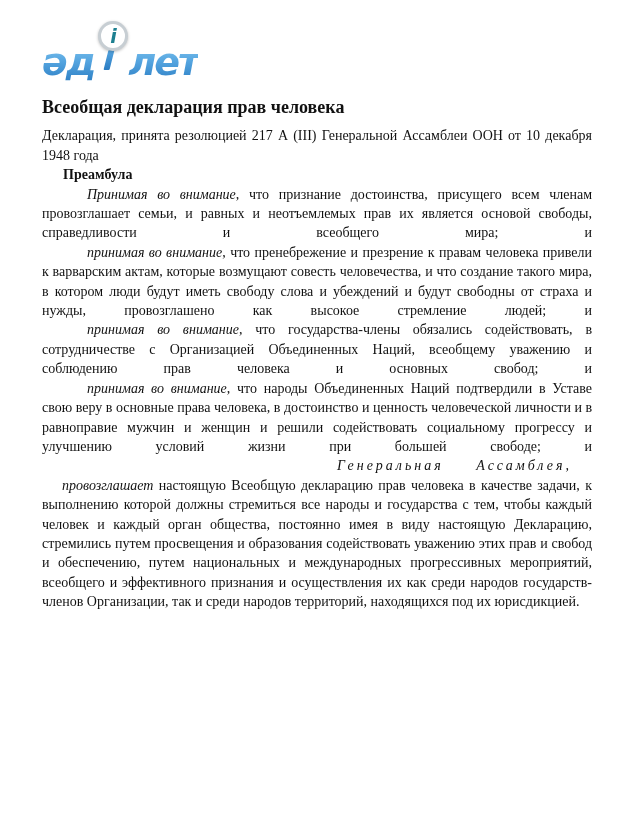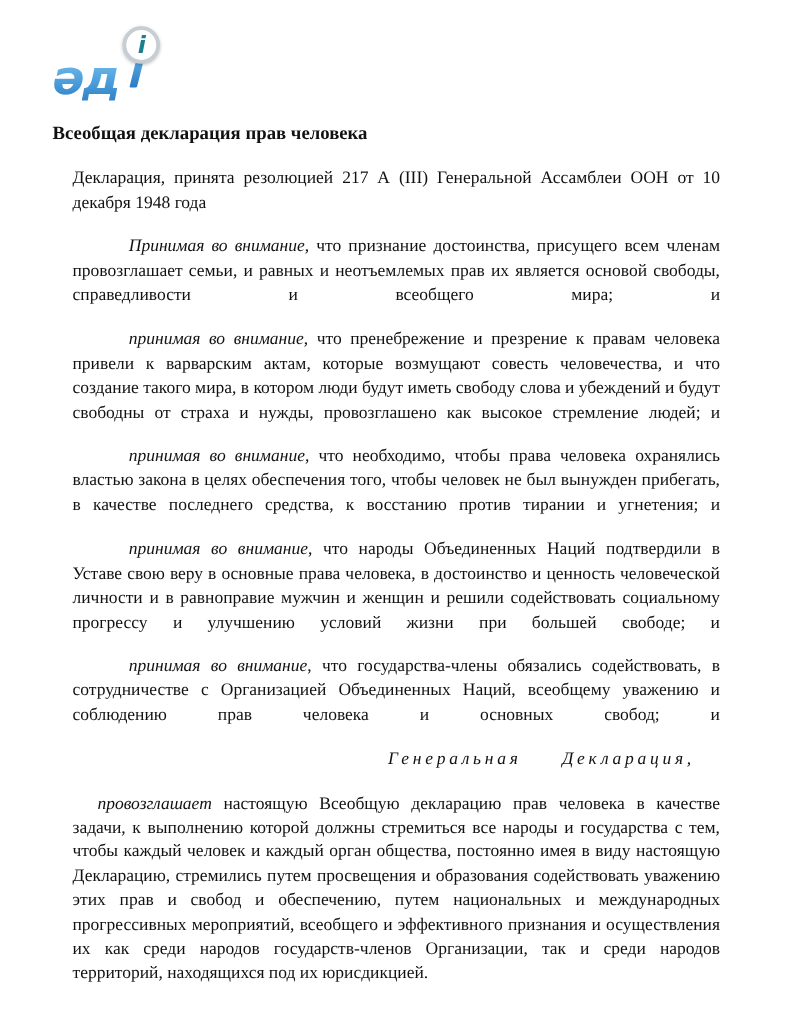--- a/index.html
+++ b/index.html
@@ -84,27 +84,27 @@
     width: 6px;
     height: 20px;
     background: linear-gradient(180deg, #55a5e0 0%, #2a7cc2 100%);
     transform: skewX(-14deg);
     border-radius: 1px;
     z-index: 1;
   }
 
   
   .doc-title {
-    font-size: 15px;
+    font-size: 18px;
     font-weight: bold;
     line-height: 19.4px;
     margin: 0 0 9px 0;
   }
   p {
-    margin: 16px;
+    margin: 0;
     font-size: 14px;
     line-height: 19.4px;
   }
   .intro {
     text-align: justify;
   }
   .preamble-heading {
     font-weight: bold;
     margin-left: 21px;
   }
@@ -134,37 +134,38 @@
 
   <div class="logo">
     <span class="logo-word">
       <span class="lg">әд</span>
         <span class="glass-wrap">
           <span class="glass-ring">
             <span class="glass-i">і</span>
           </span>
           <span class="glass-stem"></span>
         </span>
+        <span class="lg">лет</span>
     </span>
   </div>
 
   <p class="doc-title">Всеобщая декларация прав человека</p>
 
   <p class="intro">Декларация, принята резолюцией 217 А (III) Генеральной Ассамблеи ООН от 10 декабря 1948 года</p>
 
+  <p class="preamble-heading">Преамбула</p>
 
   <p class="clause"><i>Принимая во внимание</i><span>, что признание достоинства, присущего всем членам провозглашает семьи, и равных и неотъемлемых прав их является основой свободы, справедливости и всеобщего мира; и</span></p>
 
   <p class="clause"><i>принимая во внимание</i><span>, что пренебрежение и презрение к правам человека привели к варварским актам, которые возмущают совесть человечества, и что создание такого мира, в котором люди будут иметь свободу слова и убеждений и будут свободны от страха и нужды, провозглашено как высокое стремление людей; и</span></p>
 
-  <p class="clause"><i>принимая во внимание</i><span>, что необходимо, чтобы права человека охранялись властью закона в целях обеспечения того, чтобы человек не был вынужден прибегать, в качестве последнего средства, к восстанию против тирании и угнетения; и</span></p>
 
+
+  <p class="clause"><i>принимая во внимание</i><span>, что государства-члены обязались содействовать, в сотрудничестве с Организацией Объединенных Наций, всеобщему уважению и соблюдению прав человека и основных свобод; и</span></p>
 
   <p class="clause"><i>принимая во внимание</i><span>, что народы Объединенных Наций подтвердили в Уставе свою веру в основные права человека, в достоинство и ценность человеческой личности и в равноправие мужчин и женщин и решили содействовать социальному прогрессу и улучшению условий жизни при большей свободе; и</span></p>
 
-  <p class="clause"><i>принимая во внимание</i><span>, что государства-члены обязались содействовать, в сотрудничестве с Организацией Объединенных Наций, всеобщему уважению и соблюдению прав человека и основных свобод; и</span></p>
 
-
-  <p class="assembly">Генеральная Декларация,</p>
+  <p class="assembly">Генеральная Ассамблея,</p>
 
   <p class="proclaim"><i>провозглашает</i><span> настоящую Всеобщую декларацию прав человека в качестве задачи, к выполнению которой должны стремиться все народы и государства с тем, чтобы каждый человек и каждый орган общества, постоянно имея в виду настоящую Декларацию, стремились путем просвещения и образования содействовать уважению этих прав и свобод и обеспечению, путем национальных и международных прогрессивных мероприятий, всеобщего и эффективного признания и осуществления их как среди народов государств-членов Организации, так и среди народов территорий, находящихся под их юрисдикцией.</span></p>
 
 </div>
 
 </body></html>

